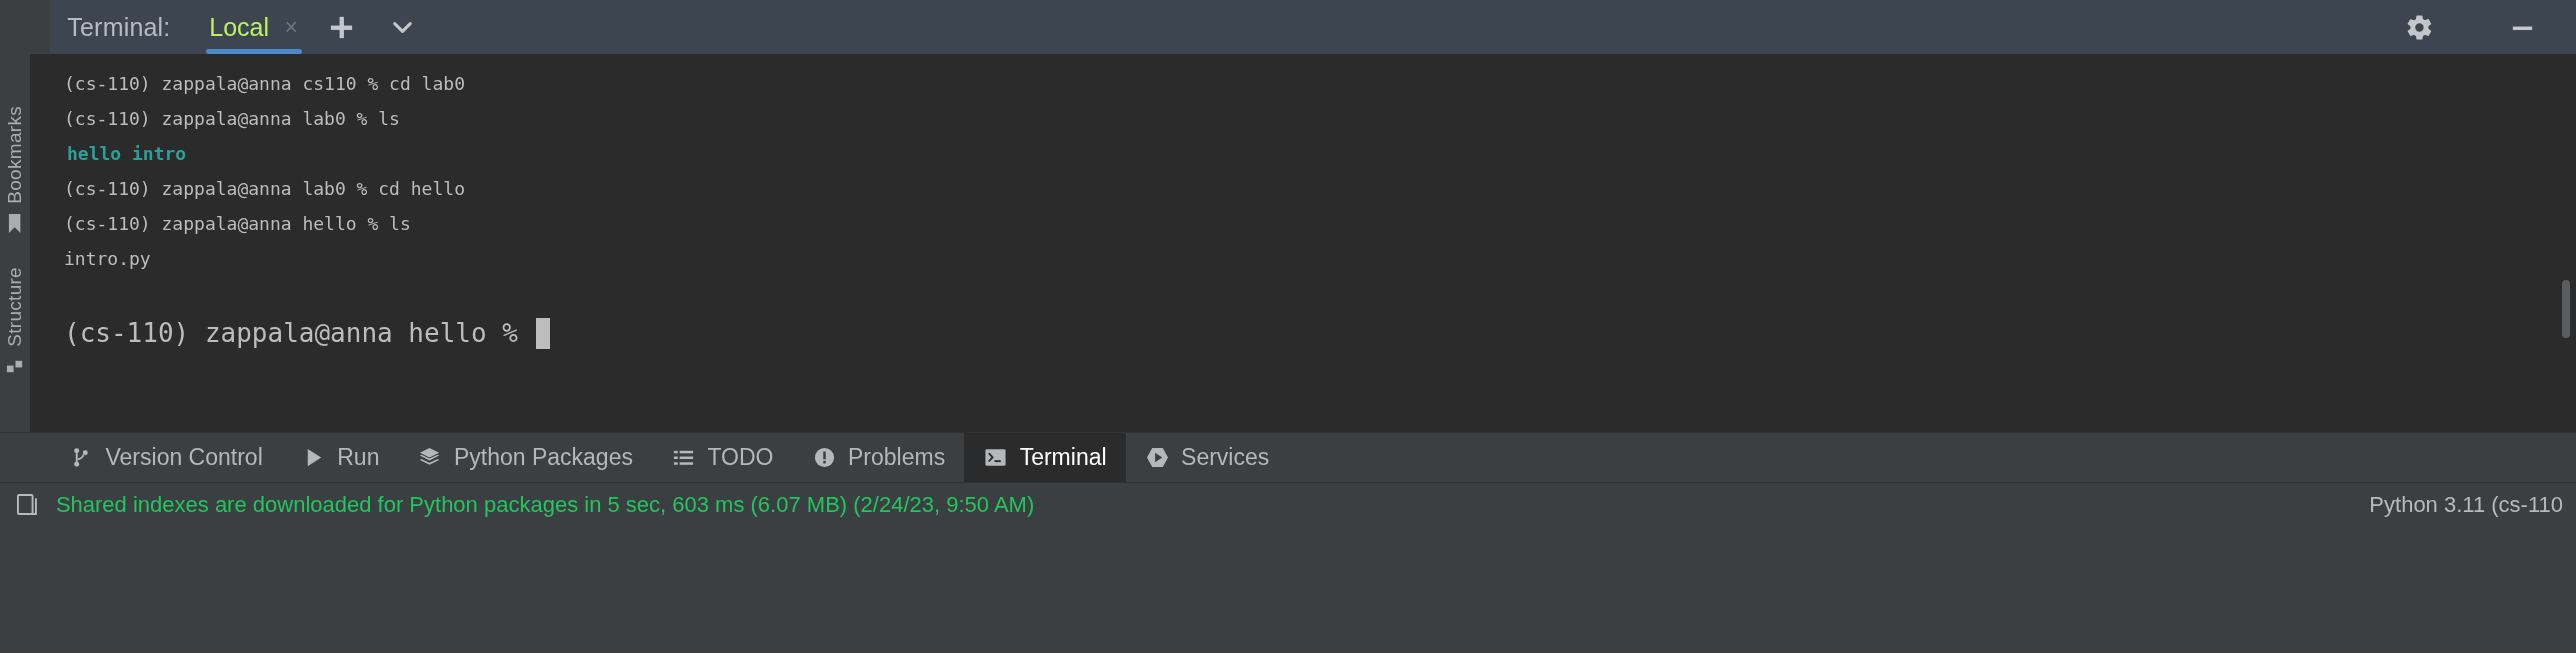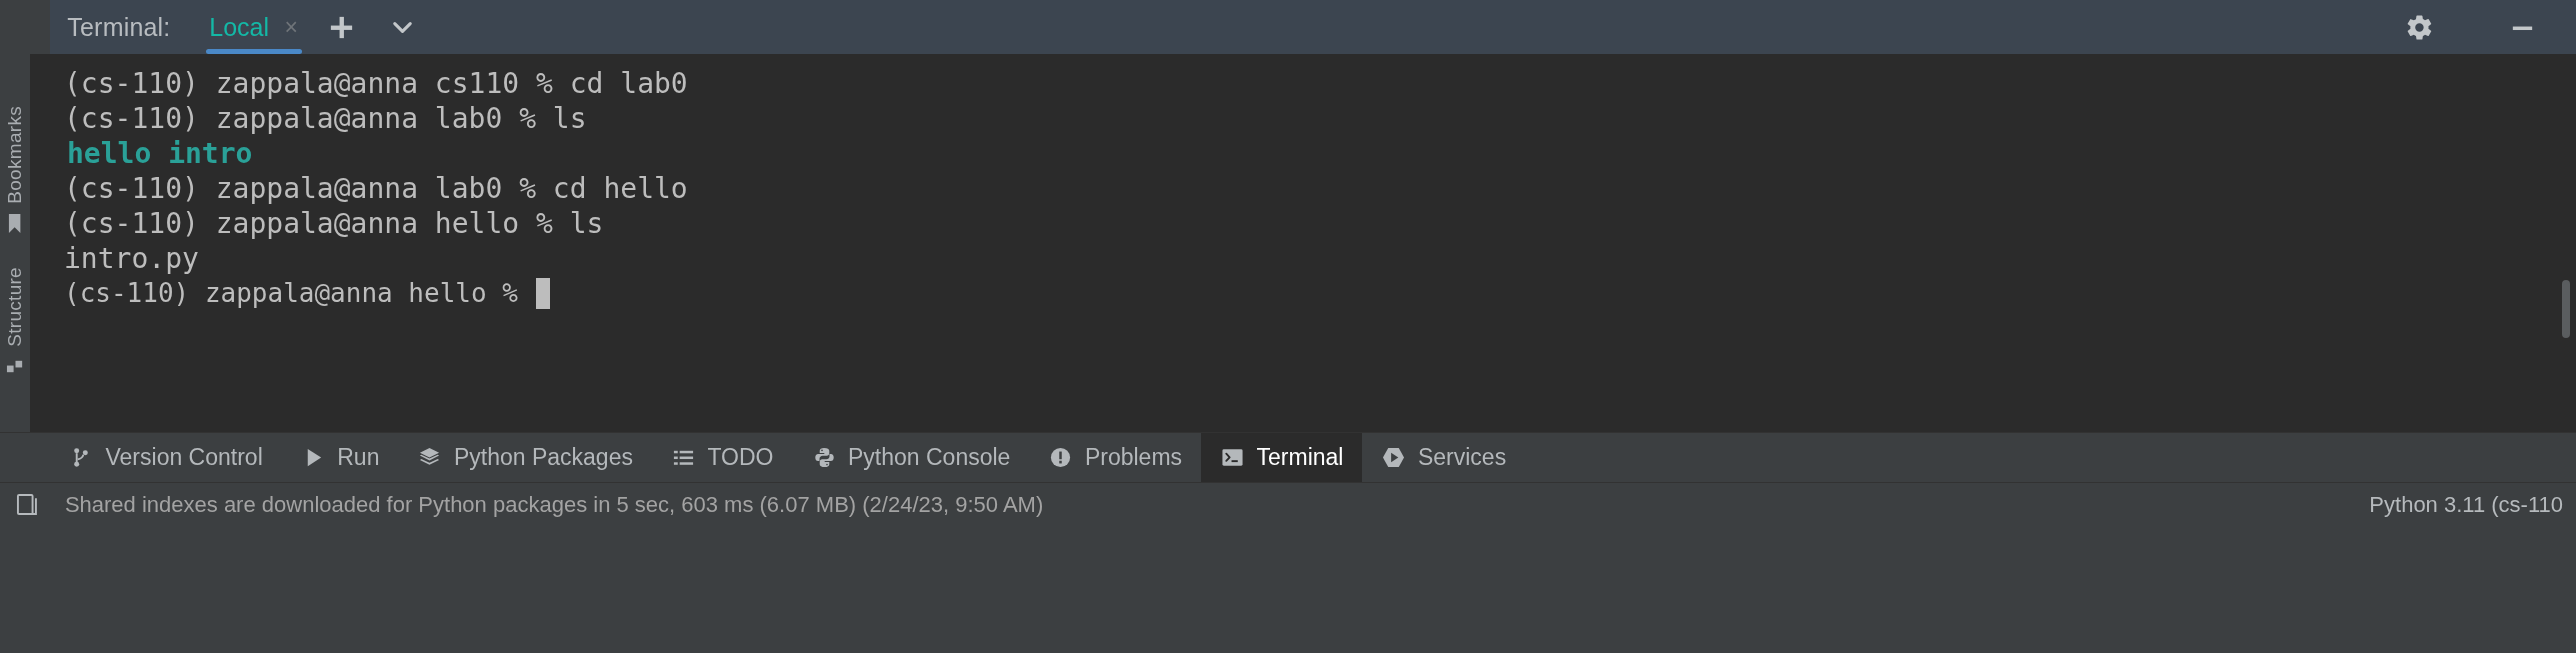--- a/index.html
+++ b/index.html
@@ -39,21 +39,21 @@
   }
   .tab-local {
     position: relative;
     display: flex;
     align-items: center;
     height: 54px;
     margin-left: 35px;
     padding: 0 3.8px;
   }
   .tab-local-label {
-    color: #14b8a6;
+    color: #bef264;
     font-size: 25px;
     white-space: nowrap;
   }
   .tab-underline {
     position: absolute;
     left: 0; right: 0; bottom: 0;
     height: 4.8px;
     background: #4a88c7;
     border-radius: 2.9px;
   }
@@ -113,29 +113,29 @@
   .terminal {
     flex: 1 1 auto;
     position: relative;
     background: #2b2b2b;
     padding: 11.5px 0 0 0;
     overflow: hidden;
     min-width: 0;
   }
   .term-line {
     font-family: "DejaVu Sans Mono", monospace;
-    font-size: 28px;
+    font-size: 18px;
     line-height: 35px;
     color: #bdbdbd;
     white-space: pre;
     padding-left: 33px;
     letter-spacing: 0px;
   }
   .term-line.teal { color: #2aa198; font-weight: bold; padding-left: 36px; }
-  .cursor-line { display: flex; align-items: center; padding-left: 33px; }
+  .cursor-line { display: flex; align-items: center; padding-left: 33px; margin-top: 40px; }
   .cursor-line .txt {
     font-family: "DejaVu Sans Mono", monospace;
     font-size: 26px;
     line-height: 35px;
     color: #bdbdbd;
     white-space: pre;
   }
   .cursor-block {
     display: inline-block;
     width: 14.4px; height: 31px;
@@ -191,24 +191,23 @@
     align-items: center;
     border-top: 1px solid #323232;
   }
   .status-left {
     display: flex;
     align-items: center;
     gap: 15.4px;
     padding-left: 13.5px;
   }
   .status-msg {
-    color: #a3a3a3;
+    color: #22c55e;
     font-size: 22px;
     white-space: nowrap;
-    margin-left: 9px;
   }
   .status-spacer { flex: 1 1 auto; }
   .status-right {
     color: #b6babd;
     font-size: 22px;
     white-space: nowrap;
     padding-right: 13px;
     overflow: hidden;
   }
   svg { display: block; }
@@ -339,29 +338,20 @@
           <rect x="8" y="5" width="14" height="2.6" fill="#b4b8bb"></rect>
           <rect x="2" y="11" width="4" height="2.6" fill="#b4b8bb"></rect>
           <rect x="8" y="11" width="14" height="2.6" fill="#b4b8bb"></rect>
           <rect x="2" y="17" width="4" height="2.6" fill="#b4b8bb"></rect>
           <rect x="8" y="17" width="14" height="2.6" fill="#b4b8bb"></rect>
         </svg>
       </span>
       <span>TODO</span>
     </div>
 
-    <div class="tool-btn">
-      <span class="ico">
-        <svg width="23" height="23" viewBox="0 0 24 24">
-          <path d="M11.6 2c-3 0-4.6 1.1-4.6 3v2.4h4.8v.9H5.4C3.6 8.3 2.4 9.6 2.4 12s1.1 3.7 2.9 3.7h1.5v-2.4c0-1.8 1.4-3.2 3.3-3.2h4.3c1.5 0 2.6-1.1 2.6-2.5V5C17 3.2 15.2 2 11.6 2zm-2.2 1.7c.5 0 .9.4.9.9s-.4.9-.9.9-.9-.4-.9-.9.4-.9.9-.9z" fill="#b4b8bb"></path>
-          <path d="M12.4 22c3 0 4.6-1.1 4.6-3v-2.4h-4.8v-.9h6.4c1.8 0 3-1.3 3-3.7S20.5 8.3 18.7 8.3h-1.5v2.4c0 1.8-1.4 3.2-3.3 3.2H9.6C8.1 13.9 7 15 7 16.4V19c0 1.8 1.8 3 5.4 3zm2.2-1.7c-.5 0-.9-.4-.9-.9s.4-.9.9-.9.9.4.9.9-.4.9-.9.9z" fill="#b4b8bb"></path>
-        </svg>
-      </span>
-      <span>Python Console</span>
-    </div>
 
     <div class="tool-btn">
       <span class="ico">
         <svg width="23" height="23" viewBox="0 0 24 24">
           <circle cx="12" cy="12" r="10" fill="#b4b8bb"></circle>
           <rect x="10.7" y="5.8" width="2.6" height="8" fill="#3c3f41"></rect>
           <rect x="10.7" y="15.4" width="2.6" height="2.8" fill="#3c3f41"></rect>
         </svg>
       </span>
       <span>Problems</span>

